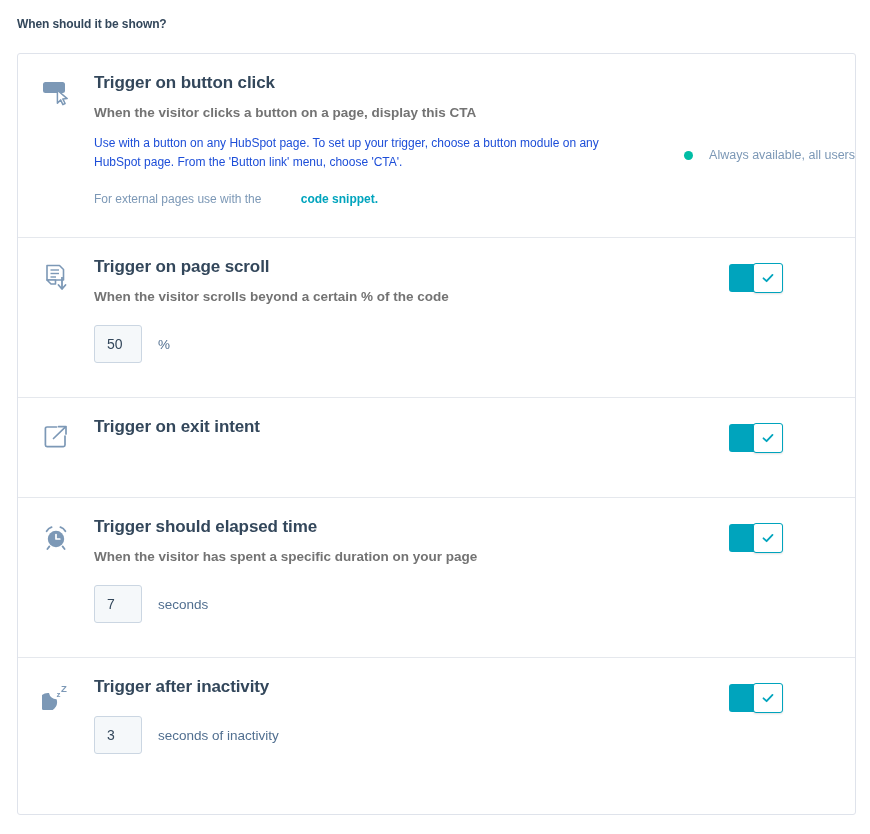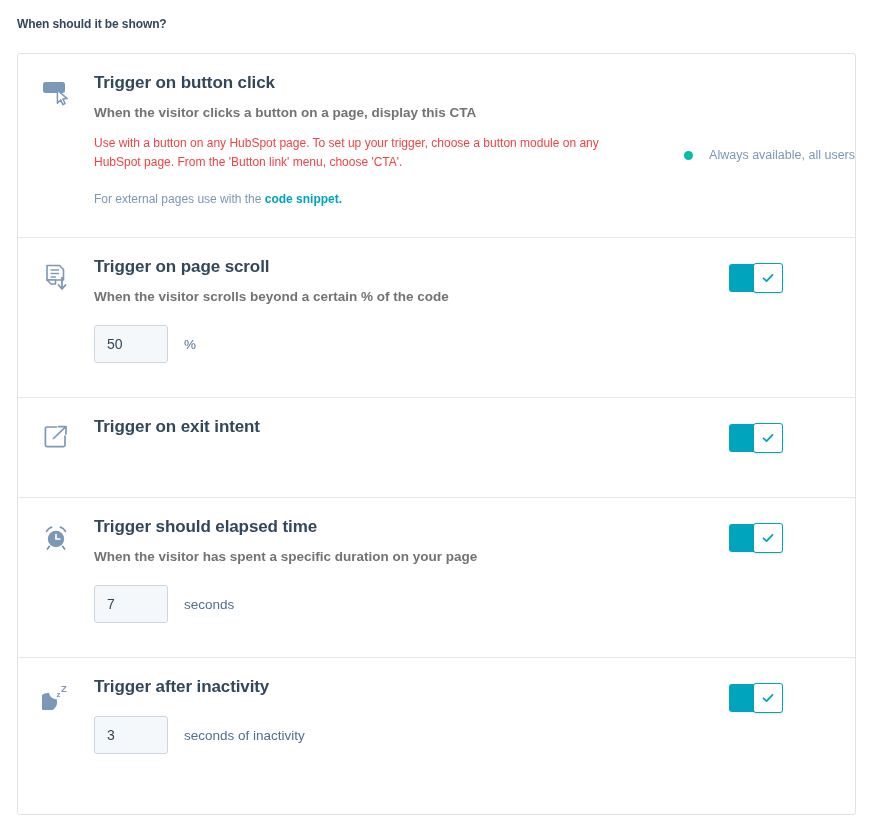--- a/index.html
+++ b/index.html
@@ -80,48 +80,49 @@
   .row-desc {
     font-size: 13.5px;
     color: #737373;
     line-height: 21px;
     margin: 0;
     font-weight: bold;
   }
 
   .row-help {
     font-size: 12px;
-    color: #ef4444;
+    color: #1d4ed8;
     line-height: 19px;
     margin: 11px 0 4px 0;
     max-width: 510px;
   }
 
   .row-help2 {
     font-size: 12px;
     color: #7c98b6;
     line-height: 19px;
     margin: 18px 0 0 0;
   }
 
   .link-snippet {
     color: #00a4bd;
     font-weight: bold;
     text-decoration: none;
     cursor: pointer;
+    margin-left: 36px;
   }
 
   .input-line {
     display: flex;
     align-items: center;
     margin-top: 18px;
   }
 
   .num-input {
-    width: 74px;
+    width: 48px;
     height: 38px;
     border: 1px solid #cbd6e2;
     border-radius: 3px;
     background: #f5f8fa;
     color: #33475b;
     font-family: "Liberation Sans", sans-serif;
     font-size: 14px;
     padding: 0 12px;
     outline: none;
   }

